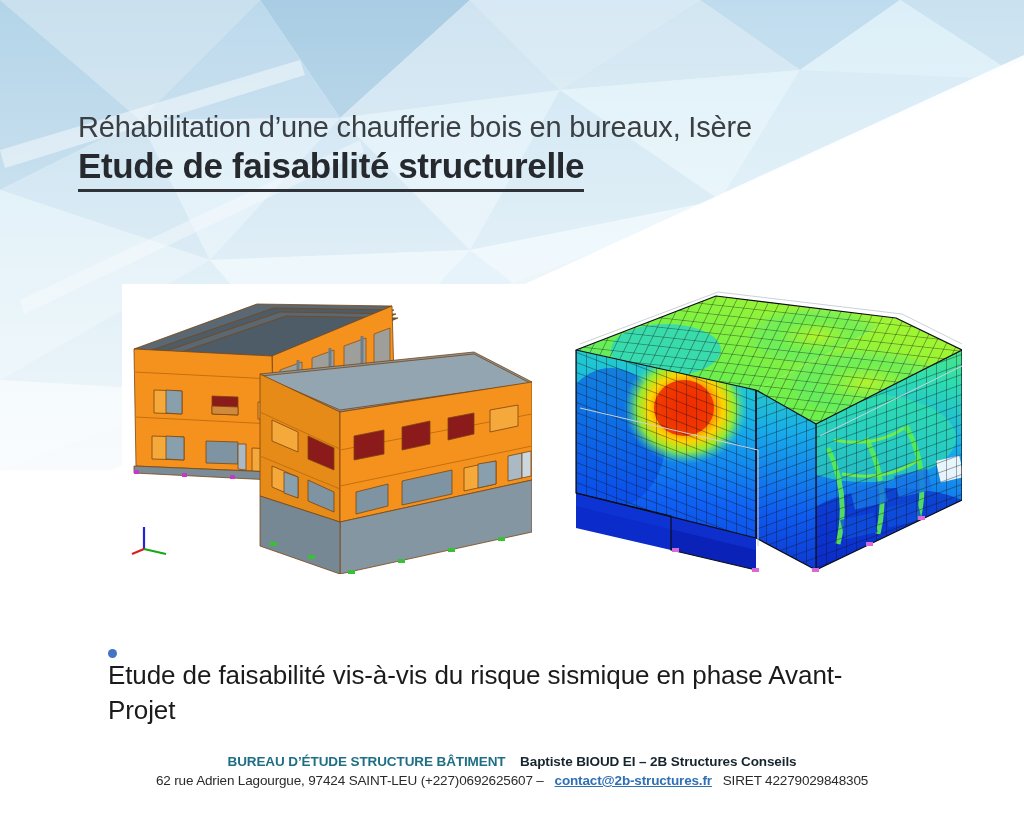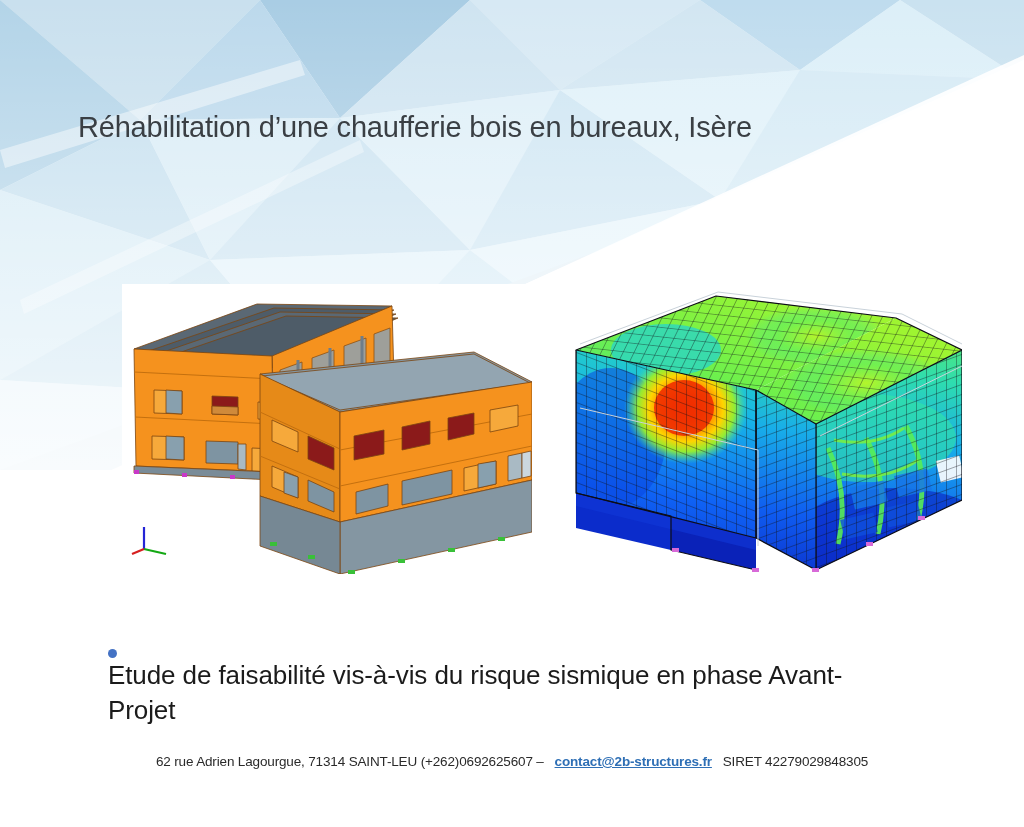--- a/index.html
+++ b/index.html
@@ -105,20 +105,21 @@
 
     <polygon points="1024,60 1024,827 0,827 0,520" fill="#ffffff"></polygon>
     <polygon points="1024,55 1024,120 240,470 120,470" fill="#ffffff" opacity="0.92"></polygon>
 
     <rect x="0" y="0" width="1024" height="827" fill="url(#fadeDown)"></rect>
     <rect x="0" y="470" width="1024" height="357" fill="#ffffff"></rect>
   </svg>
 
   <div class="title-block">
     <div class="subtitle">Réhabilitation d’une chaufferie bois en bureaux, Isère</div>
+    <div class="maintitle">Etude de faisabilité structurelle</div>
   </div>
 
   <div class="figures">
 
     <div class="fig fig-left">
       <svg viewBox="0 0 410 290">
         <rect x="0" y="0" width="410" height="290" fill="#ffffff"></rect>
 
         <g stroke="#7b4510" stroke-width="0.8" stroke-linejoin="round">
 
@@ -355,22 +356,27 @@
   </div>
 
   <div class="bullets">
     <div class="bullet-row">
       <div class="bullet-dot"></div>
       <div class="bullet-text">Etude de faisabilité vis-à-vis du risque sismique en phase Avant-Projet</div>
     </div>
   </div>
 
   <div class="footer">
+    <div class="footer-line1">
+      <span class="f-teal">BUREAU D’ÉTUDE STRUCTURE BÂTIMENT</span>
+      <span>&nbsp;&nbsp;</span>
+      <span class="f-dark">Baptiste BIOUD EI – 2B Structures Conseils</span>
+    </div>
     <div class="footer-line2">
-      <span>62 rue Adrien Lagourgue, 71314 SAINT-LEU (+262)0692625607  –</span>
+      <span>62 rue Adrien Lagourgue, 97424 SAINT-LEU (+227)0692625607  –</span>
       <span>&nbsp;</span>
       <a class="f-link" href="#">contact@2b-structures.fr</a>
       <span>&nbsp;</span>
       <span>SIRET 42279029848305</span>
     </div>
   </div>
 
 </div>
 
 </body></html>

